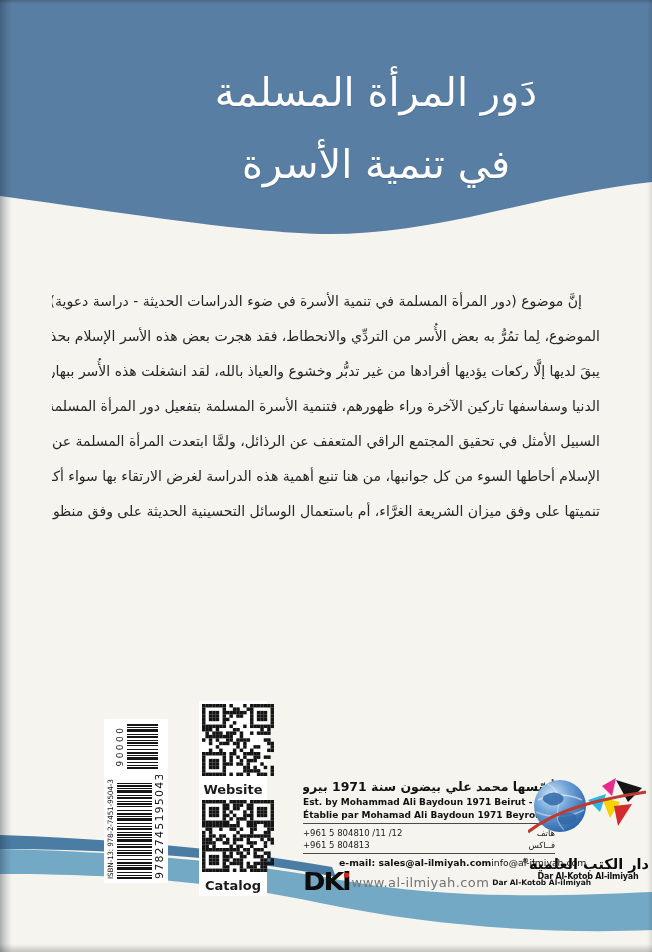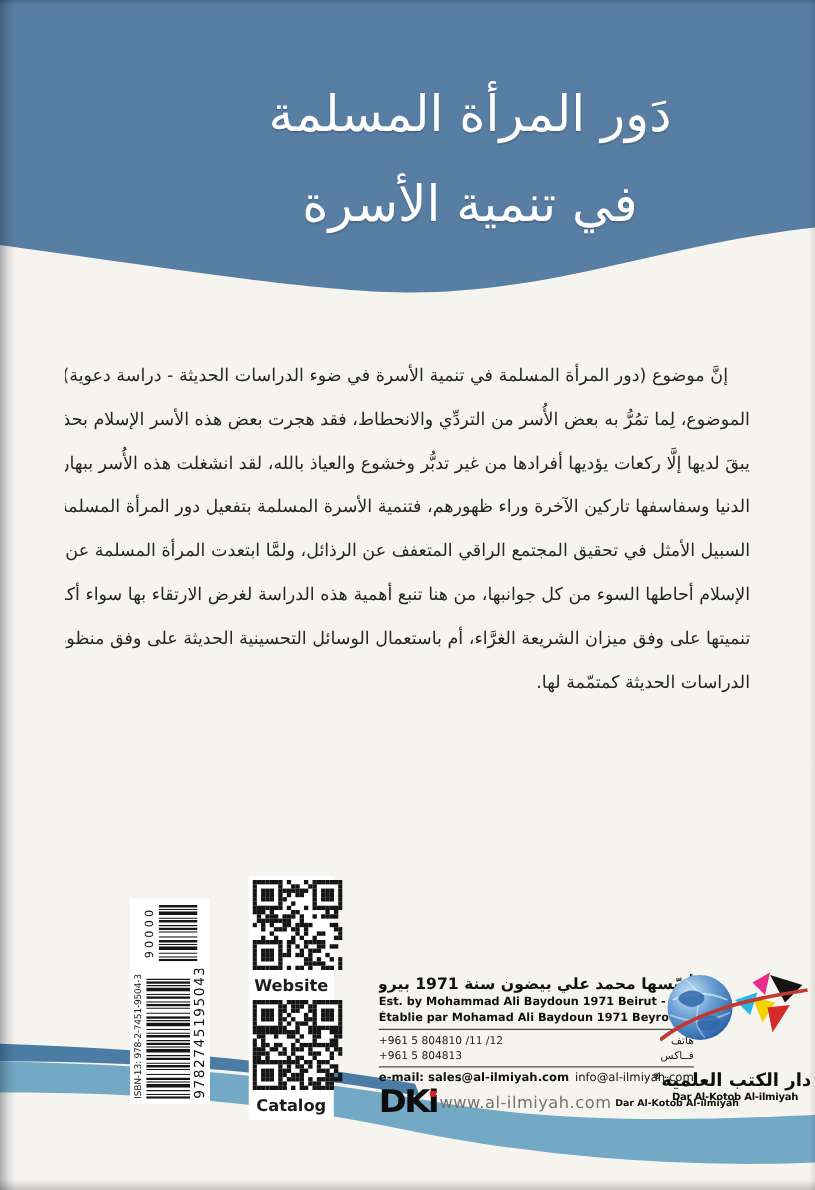--- a/index.html
+++ b/index.html
@@ -46,21 +46,21 @@
 
   
   .pub{position:absolute;left:303px;top:779px;width:252px;z-index:3;color:#111;}
   .pub-ar{direction:rtl;font-weight:bold;font-size:12.5px;white-space:nowrap;overflow:hidden;height:17px;}
   .pub-en,.pub-fr{font-weight:bold;font-size:9px;white-space:nowrap;overflow:hidden;line-height:13px;}
   .pub-fr{border-bottom:1px solid #4a4a4a;padding-bottom:1px;}
   .contact{display:flex;gap:10px;padding:3px 0 2px;border-bottom:1px solid #4a4a4a;}
   .c-col{flex:1;font-size:8.5px;line-height:12px;color:#1a1a1a;}
   .c-row{display:flex;justify-content:space-between;white-space:nowrap;}
   .c-row .ar{direction:rtl;}
-  .emails{display:flex;justify-content:space-between;font-size:9.3px;padding-top:3px;white-space:nowrap;}
+  .emails{display:flex;justify-content:space-between;font-size:9.3px;padding-top:3px;white-space:nowrap;margin-left:36px;}
   .email-sales{font-weight:bold;}
   .dki-row{display:flex;align-items:center;margin-top:1px;}
   .dki{position:relative;font-weight:bold;font-size:27px;letter-spacing:-2px;line-height:26px;
        color:#0d0d0d;transform:scaleY(.92);}
   .dki-dot{position:absolute;right:1px;top:3px;width:5px;height:5px;background:#d22;border-radius:1px;}
   .dki-url{font-size:13px;letter-spacing:.4px;color:#737373;margin-left:2px;white-space:nowrap;}
   .dar-en-inline{font-size:7.5px;font-weight:bold;margin-left:3px;white-space:nowrap;}
 
   
   .logo{position:absolute;left:527px;top:770px;width:122px;z-index:3;text-align:center;color:#0d0d0d;}
@@ -94,21 +94,20 @@
   </div>
 
   <div class="blurb">
     <div class="blurb-line first">إنَّ موضوع (دور المرأة المسلمة في تنمية الأسرة في ضوء الدراسات الحديثة - دراسة دعوية) له</div>
     <div class="blurb-line">الموضوع، لِما تمُرُّ به بعض الأُسر من التردِّي والانحطاط، فقد هجرت بعض هذه الأسر الإسلام بحذافيره ولم</div>
     <div class="blurb-line">يبقَ لديها إلَّا ركعات يؤديها أفرادها من غير تدبُّر وخشوع والعياذ بالله، لقد انشغلت هذه الأُسر ببهارج</div>
     <div class="blurb-line">الدنيا وسفاسفها تاركين الآخرة وراء ظهورهم، فتنمية الأسرة المسلمة بتفعيل دور المرأة المسلمة هي</div>
     <div class="blurb-line">السبيل الأمثل في تحقيق المجتمع الراقي المتعفف عن الرذائل، ولمَّا ابتعدت المرأة المسلمة عن تعاليم</div>
     <div class="blurb-line">الإسلام أحاطها السوء من كل جوانبها، من هنا تنبع أهمية هذه الدراسة لغرض الارتقاء بها سواء أكانت</div>
     <div class="blurb-line">تنميتها على وفق ميزان الشريعة الغرَّاء، أم باستعمال الوسائل التحسينية الحديثة على وفق منظور</div>
-    <div class="blurb-line last">الدراسات الحديثة كمتمّمة لها.</div>
   </div>
 
   <svg class="ribbon" viewBox="0 0 652 142" preserveAspectRatio="none" xmlns="http://www.w3.org/2000/svg">
     <path d="M0 25 C120 29 230 39 332 57 L336 67 C235 48 120 39 0 39 Z" fill="#4b7ca4"></path>
     <path d="M0 39 C130 42 240 52 340 70 C450 90 560 86 652 82 L652 120 C560 124 440 118 320 93 C200 68 90 64 0 64 Z" fill="#74a9c6"></path>
   </svg>
 
   <div class="barcode-wrap">
     <div class="barcode-inner">
       <div class="bc-main">

